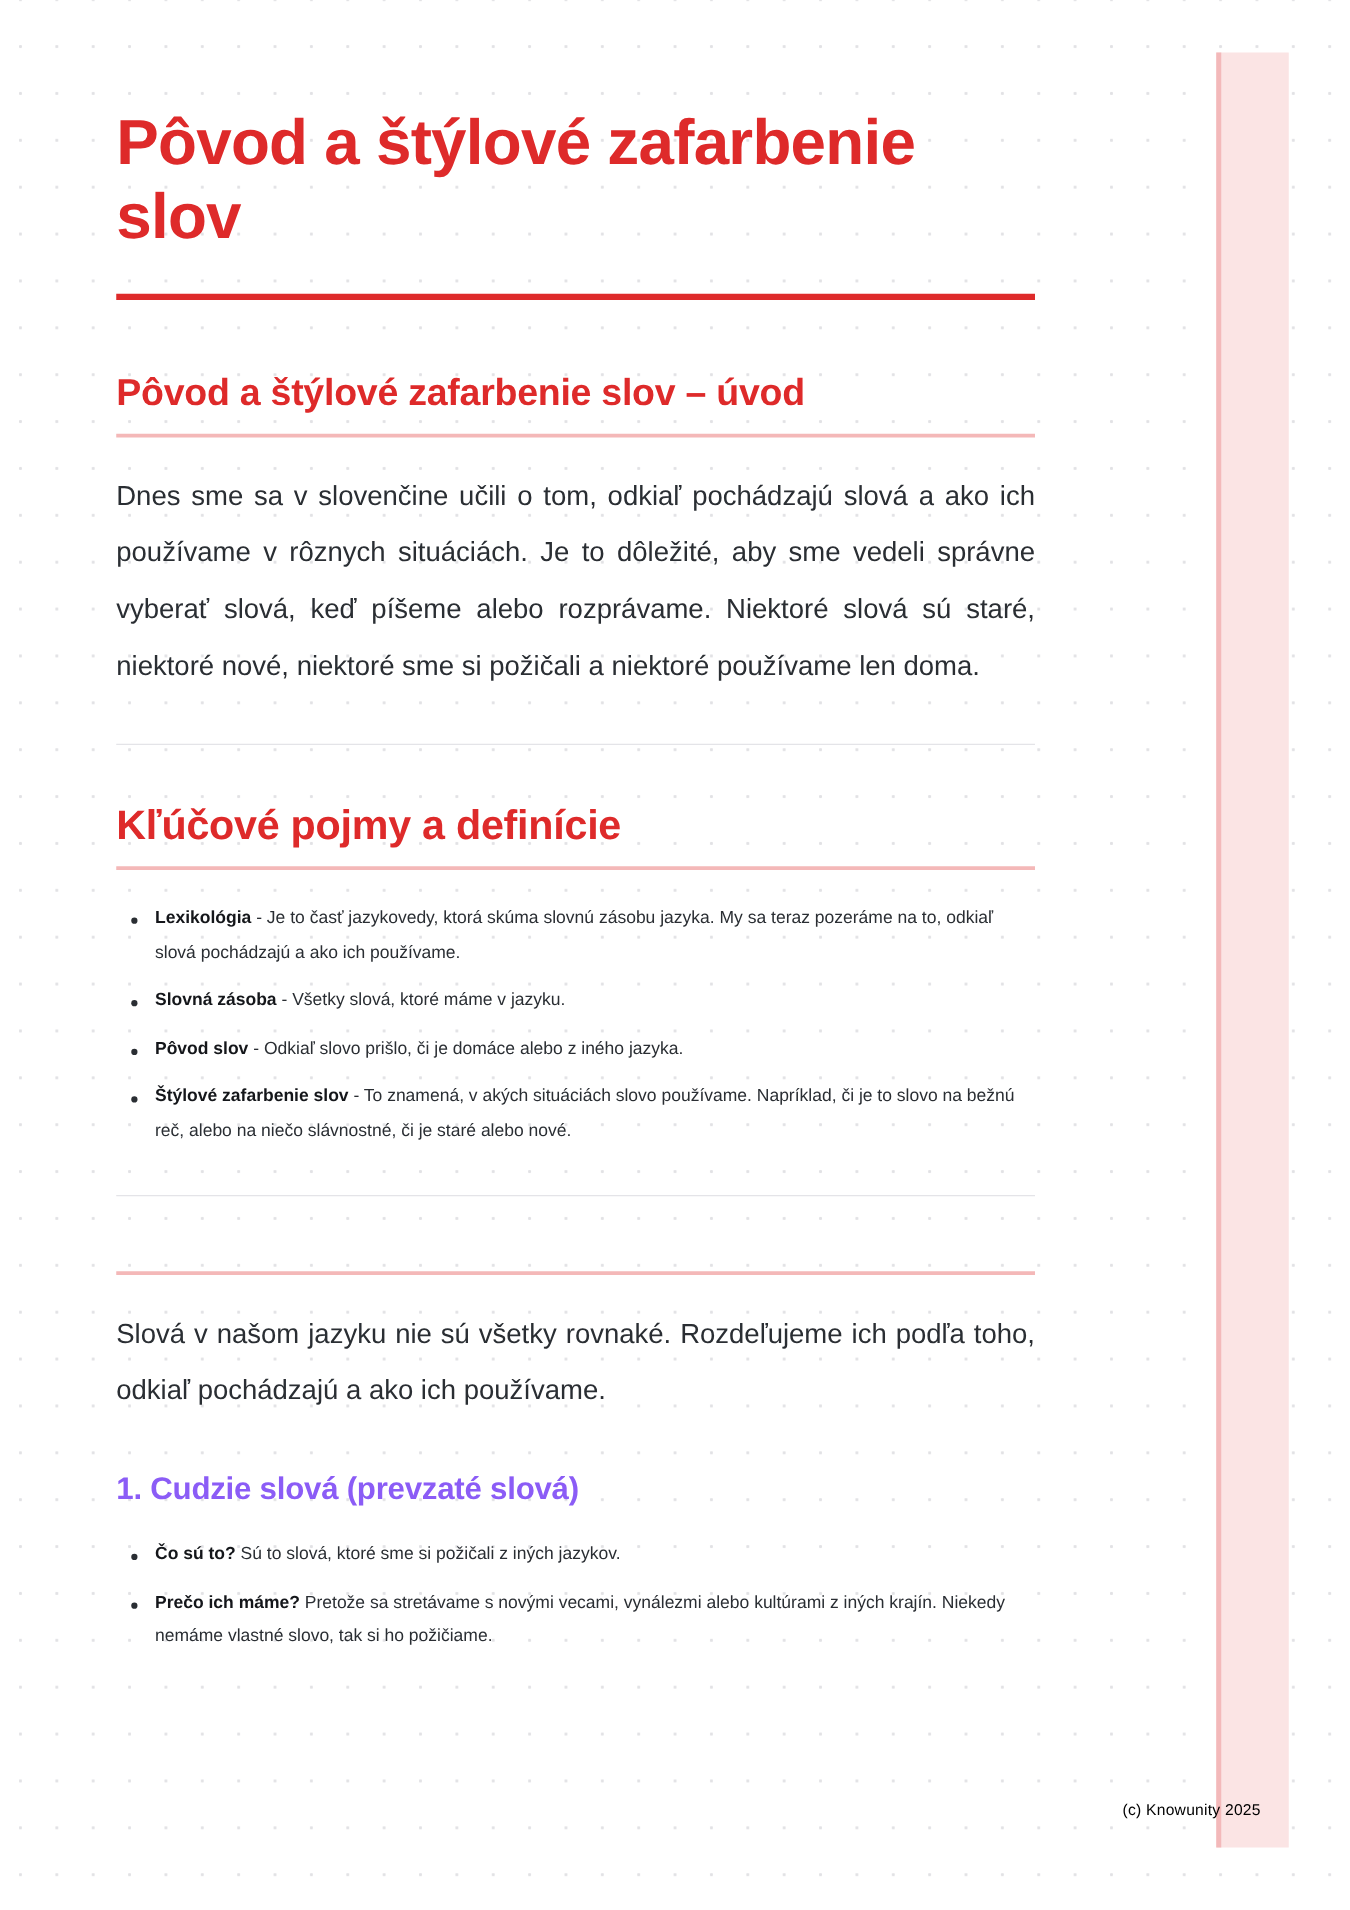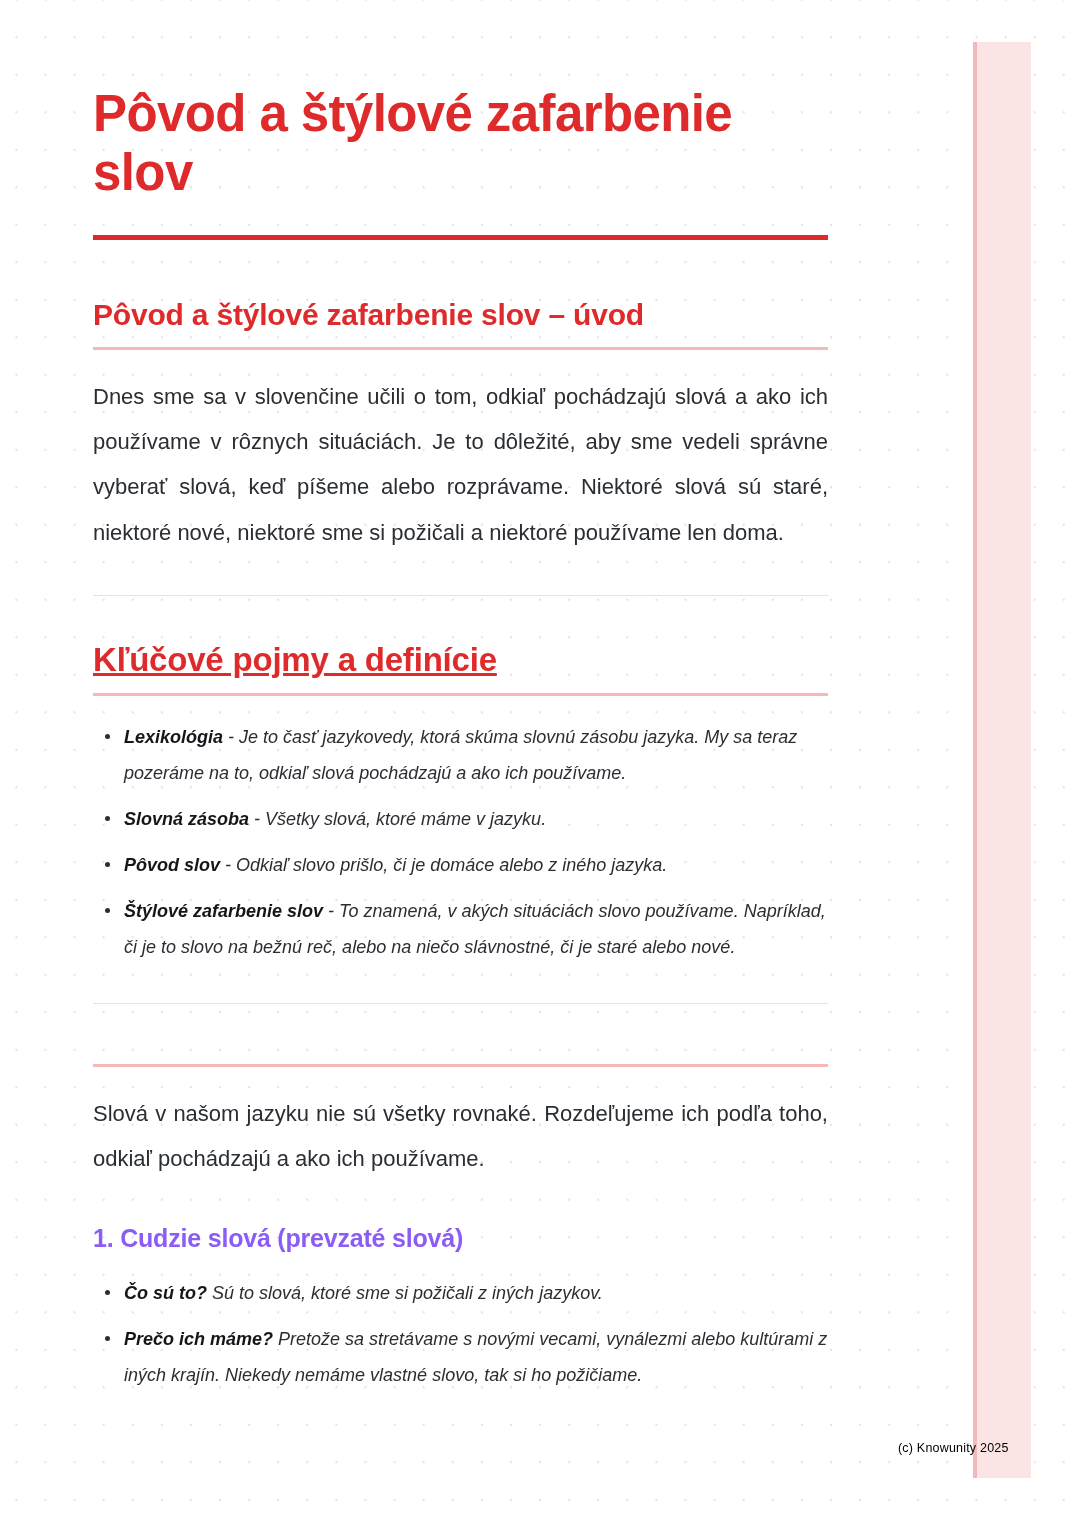--- a/index.html
+++ b/index.html
@@ -105,24 +105,23 @@
 
   ul.bullets {
     margin: 0;
     padding: 0;
     list-style: none;
   }
   ul.bullets > li {
     position: relative;
     padding-left: 31px;
     color: #2a2e33;
-    font-size: 18px;
+    font-size: 14px;
     line-height: 1.96;
     margin-bottom: 11px;
-    font-style: italic;
   }
   ul.bullets > li:last-child { margin-bottom: 0; }
   ul.bullets > li .dot {
     position: absolute;
     left: 12px;
     top: 14px;
     width: 5px;
     height: 5px;
     border-radius: 50%;
     background: #2a2e33;
@@ -155,21 +154,20 @@
   .sp-head2-body   { height: 24px; }
   .sp-list-div     { height: 38px; }
   .sp-div-head2    { height: 47px; }
   .sp-big-head     { height: 24px; }
   .sp-para-sub     { height: 40px; }
   .sp-sub-list     { height: 22px; }
 
   .section-heading.lvl-1 {
     font-size: 33px;
     line-height: 1.22;
-    text-decoration: underline;
   }
 
   
   .watermark {
     position: absolute;
     left: 898px;
     top: 1441px;
     font-size: 12.5px;
     color: #000000;
     letter-spacing: 0.2px;

